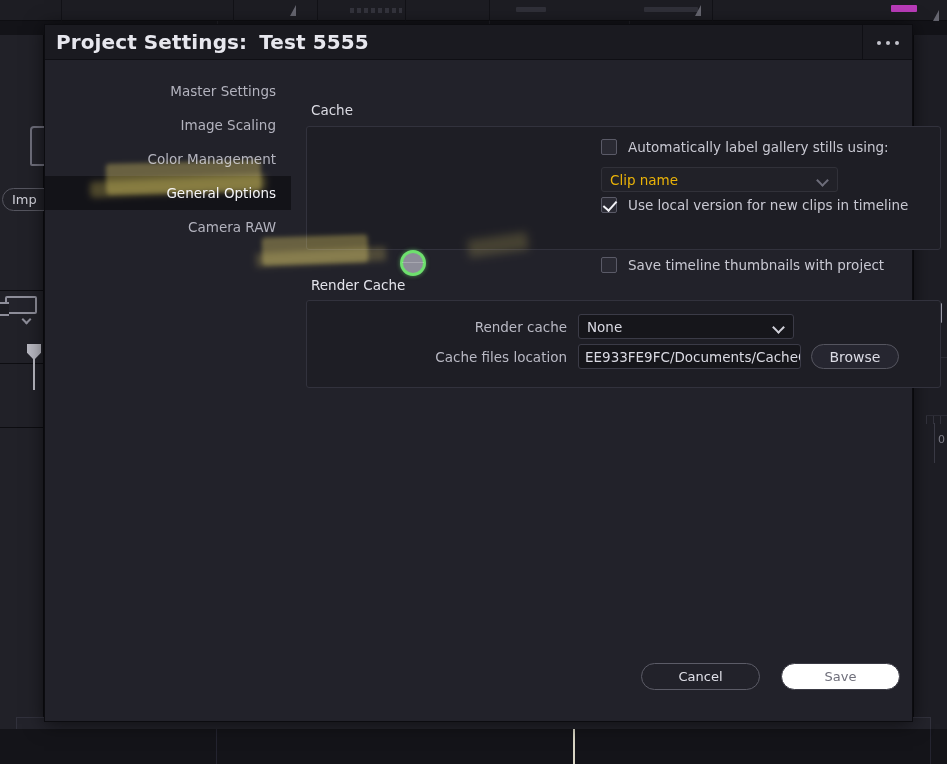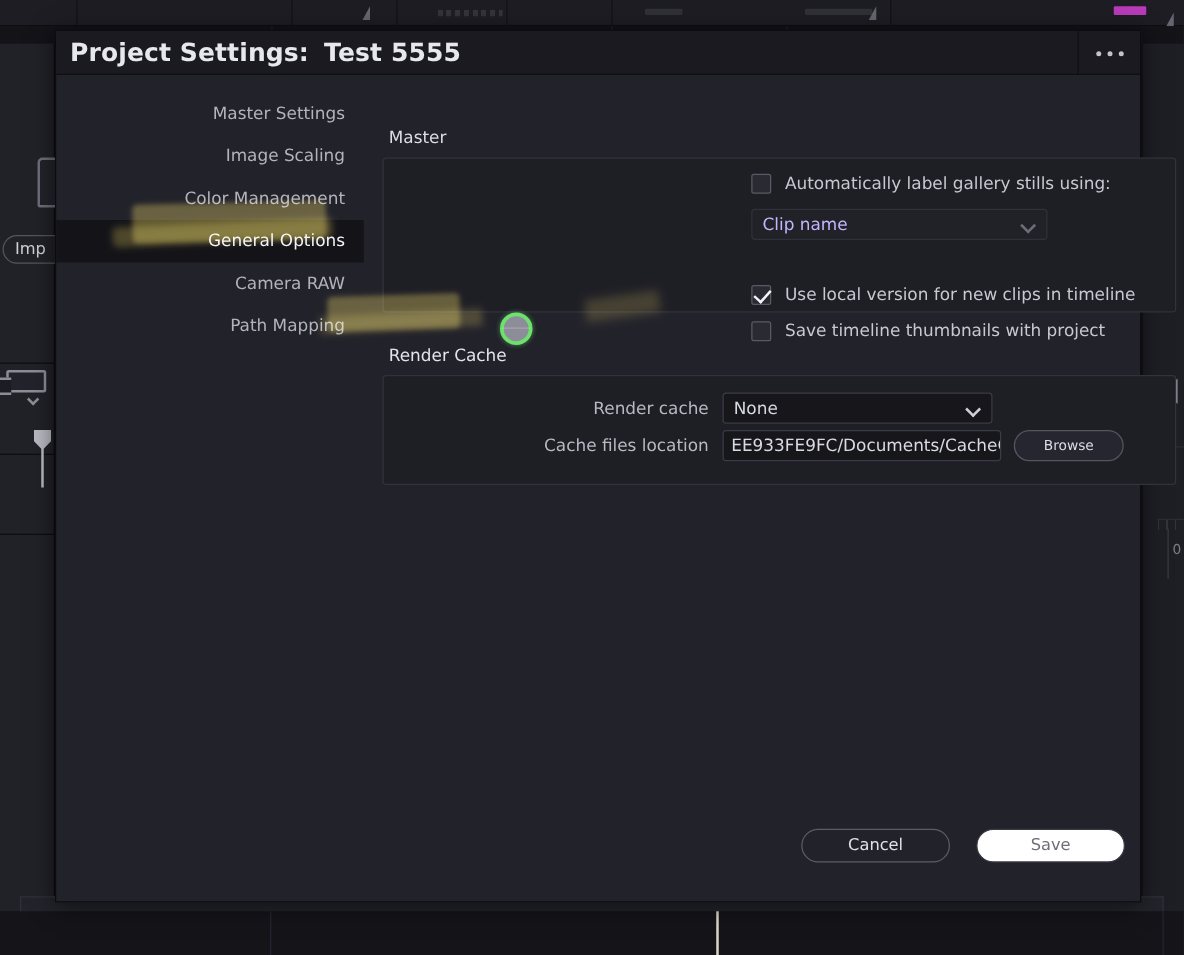--- a/index.html
+++ b/index.html
@@ -199,40 +199,40 @@
     border: solid #f4f4f8; border-width: 0 2.4px 2.4px 0; transform: rotate(42deg);
   }
   .cb-label { margin-left: 11px; color: #c8c8d2; font-size: 13.5px; white-space: nowrap; }
 
   .select {
     height: 25px; border: 1px solid #3b3b47; border-radius: 3px;
     background: #16161b; color: #d9d9e2; font-size: 13.5px;
     display: flex; align-items: center; padding: 0 8px;
     position: relative;
   }
-  .select.disabled { color: #c4b5fd; background: #212128; border-color: #313139; }
+  .select.disabled { color: #eab308; background: #212128; border-color: #313139; }
   .select .chev {
     position: absolute; right: 10px; top: 8px; width: 9px; height: 9px;
     border-left: 2px solid #cfcfd8; border-bottom: 2px solid #cfcfd8;
     transform: rotate(-45deg);
   }
   .select.disabled .chev { border-color: #6d6d7a; }
 
   .field-label {
     color: #b9b9c4; font-size: 13.5px; text-align: right; white-space: nowrap;
   }
   .text-input {
     height: 25px; border: 1px solid #3b3b47; border-radius: 3px;
     background: #16161b; color: #dadae3; font-size: 13.5px;
     display:flex; align-items:center; padding: 0 6px; overflow: hidden;
     white-space: nowrap;
   }
   .browse-btn {
     height: 25px; border: 1px solid #55555f; border-radius: 13px;
-    background: #262630; color: #dcdce5; font-size: 11px;
+    background: #262630; color: #dcdce5; font-size: 14px;
     display:flex; align-items:center; justify-content:center;
   }
 
   .dlg-footer { position: absolute; left: 0; right: 0; bottom: 0; height: 68px; }
   .foot-btn {
     position: absolute; top: 8px; height: 27px; width: 119px;
     border-radius: 14px; display:flex; align-items:center; justify-content:center;
     font-size: 13px;
   }
   #cancel-btn { right: 152px; border: 1px solid #5c5c67; color: #e0e0e8; background: #22222a; }
@@ -375,41 +375,38 @@
         </div>
         <div class="side-item">
           <span>Color Management</span>
         </div>
         <div class="side-item active">
           <span>General Options</span>
         </div>
         <div class="side-item">
           <span>Camera RAW</span>
         </div>
-        <div class="side-item">
-          <span>Path Mapping</span>
-        </div>
       </div>
 
       <div class="content">
 
-        <div class="section-head" style="margin-top:0;top:42px;">Master</div>
+        <div class="section-head" style="margin-top:0;top:42px;">Cache</div>
 
         <div class="group-box" id="color-group">
           <div class="row" style="left:274px;top:12px;">
             <div class="cb"></div>
             <div class="cb-label">Automatically label gallery stills using:</div>
           </div>
 
           <div class="select disabled" style="left:294px;top:40px;width:237px;">
             <span>Clip name</span>
             <span class="chev"></span>
           </div>
 
-          <div class="row" style="left:274px;top:70px;margin-top:31px;">
+          <div class="row" style="left:274px;top:70px;">
             <div class="cb checked"></div>
             <div class="cb-label">Use local version for new clips in timeline</div>
           </div>
 
           <div class="row" style="left:274px;top:98px;margin-top:32px;">
             <div class="cb"></div>
             <div class="cb-label">Save timeline thumbnails with project</div>
           </div>
         </div>
 

